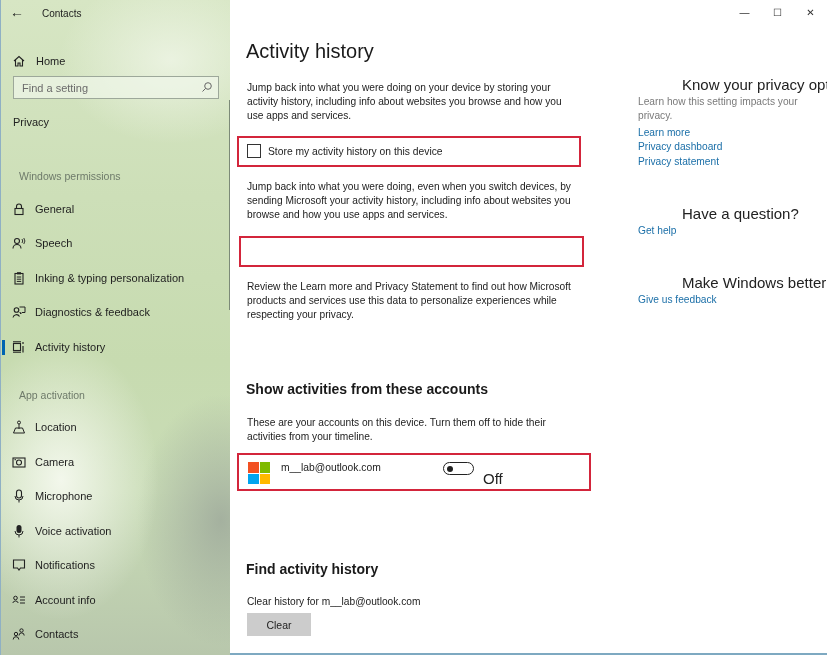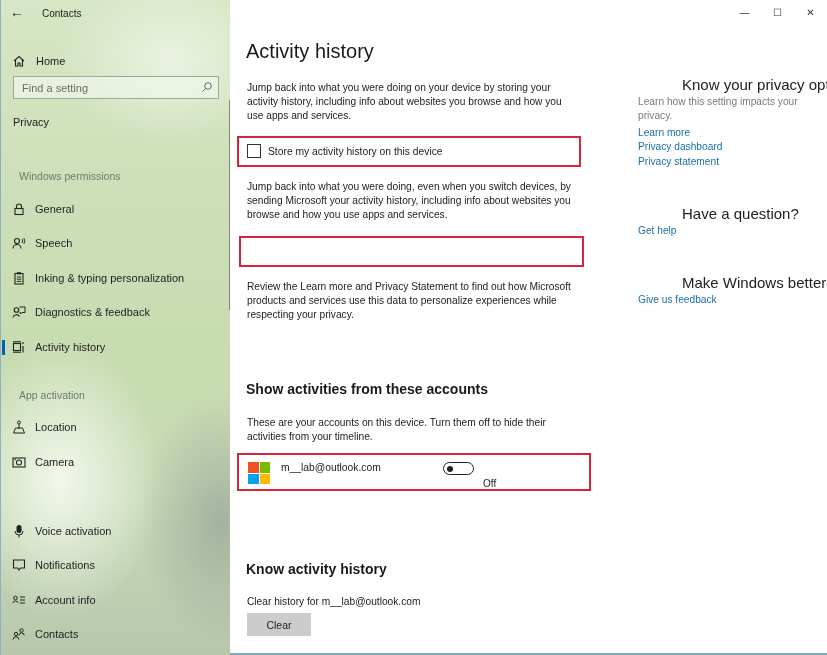--- a/index.html
+++ b/index.html
@@ -51,21 +51,21 @@
   .checkbox-row { position: absolute; display: flex; align-items: center; }
   .cb { width: 14px; height: 14px; border: 1.5px solid #333; background: #fff; margin-right: 7px; }
   .cb-lbl { font-size: 10.3px; color: #222; }
 
   .account-row { position: absolute; left: 18px; top: 462px; width: 350px; height: 26px; }
   .ms-logo { position: absolute; left: 0; top: 0; width: 22px; height: 22px; display: grid; grid-template-columns: 1fr 1fr; grid-gap: 1px; }
   .ms-logo span { display: block; }
   .acct-email { position: absolute; left: 33px; top: 0; font-size: 10.3px; color: #222; }
   .toggle { position: absolute; left: 195px; top: 0; width: 31px; height: 13px; border: 1.5px solid #222; border-radius: 7px; background: #fff; }
   .toggle .knob { position: absolute; left: 3px; top: 2.5px; width: 6px; height: 6px; border-radius: 50%; background: #222; }
-  .toggle-state { position: absolute; left: 235px; top: 16px; font-size: 10px; color: #222; }
+  .toggle-state { position: absolute; left: 235px; top: 8px; font-size: 15px; color: #222; }
 
   .clear-btn { position: absolute; left: 17px; top: 613px; width: 64px; height: 23px; background: #cccccc; border: none; font-family: "Liberation Sans", sans-serif; font-size: 10.5px; color: #222; }
 
   .right-col { position: absolute; left: 408px; top: 0; width: 180px; }
   .rc-head { position: absolute; left: 0; font-size: 15px; color: #222; white-space: nowrap; padding-left: 44px; }
   .rc-desc { position: absolute; left: 0; width: 180px; font-size: 10.2px; line-height: 14px; color: #7a7a7a; }
   .rc-link { position: absolute; left: 0; font-size: 10.2px; color: #1b6fa8; white-space: nowrap; }
 
   .bottom-edge { position: absolute; left: 0; right: 0; bottom: 0; height: 2px; background: #7ea9c1; }
 </style>
@@ -151,20 +151,28 @@
       </svg>
     <span class="lbl">Location</span>
   </div>
   <div class="nav-item" style="top:449px">
     <svg class="ico" viewBox="0 0 14 14">
         <rect x="1" y="3" width="12" height="9" fill="none" stroke="#222" stroke-width="1.1"></rect>
         <circle cx="7" cy="7.5" r="2.5" fill="none" stroke="#222" stroke-width="1.1"></circle>
         <line x1="2.5" y1="4.7" x2="4" y2="4.7" stroke="#222"></line>
       </svg>
     <span class="lbl">Camera</span>
+  </div>
+  <div class="nav-item" style="top:483px">
+    <svg class="ico" viewBox="0 0 14 14">
+        <rect x="4.5" y="1" width="5" height="8" rx="2.5" fill="none" stroke="#222" stroke-width="1.1"></rect>
+        <path d="M3 7 a4 4 0 0 0 8 0" fill="none" stroke="#222"></path>
+        <line x1="7" y1="11" x2="7" y2="13.5" stroke="#222"></line>
+      </svg>
+    <span class="lbl">Microphone</span>
   </div>
   <div class="nav-item" style="top:518px">
     <svg class="ico" viewBox="0 0 14 14">
         <rect x="4.5" y="1" width="5" height="8" rx="2.5" fill="#222"></rect>
         <path d="M3 7 a4 4 0 0 0 8 0" fill="none" stroke="#222"></path>
         <line x1="7" y1="11" x2="7" y2="13.5" stroke="#222"></line>
       </svg>
     <span class="lbl">Voice activation</span>
   </div>
   <div class="nav-item" style="top:552px">
@@ -230,21 +238,21 @@
       <span style="background:#00a4ef"></span>
         <span style="background:#ffb900"></span>
     </div>
     <span class="acct-email">m__lab@outlook.com</span>
     <div class="toggle">
         <span class="knob"></span>
       </div>
     <span class="toggle-state">Off</span>
   </div>
 
-  <h2 class="h2" style="top:561px">Know activity history</h2>
+  <h2 class="h2" style="top:561px">Find activity history</h2>
   <p class="para" style="top:595px">Clear history for m__lab@outlook.com</p>
   <button class="clear-btn">Clear</button>
 
   <aside class="right-col">
     <div class="rc-head" style="top:76px">Know your privacy options</div>
     <div class="rc-desc" style="top:95px">Learn how this setting impacts your privacy.</div>
     <a class="rc-link" style="top:127px">Learn more</a>
     <a class="rc-link" style="top:141px">Privacy dashboard</a>
     <a class="rc-link" style="top:156px">Privacy statement</a>
 

